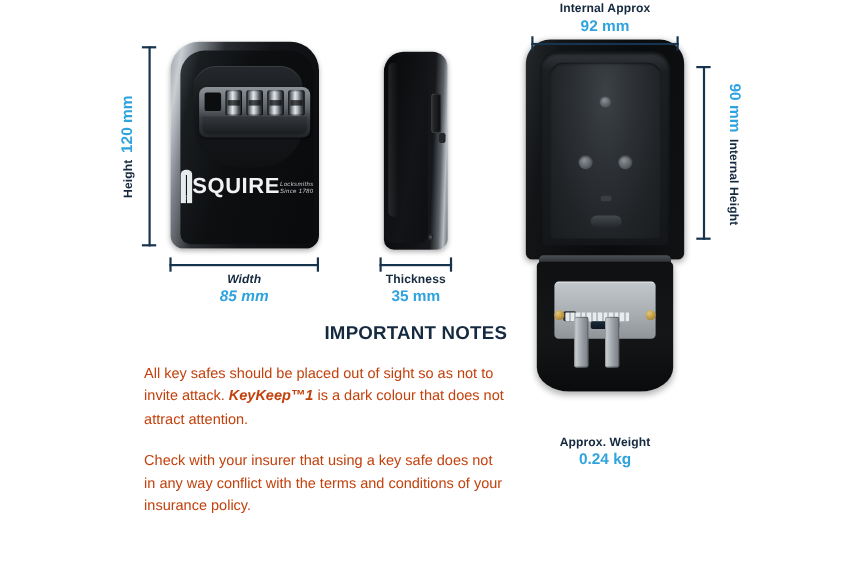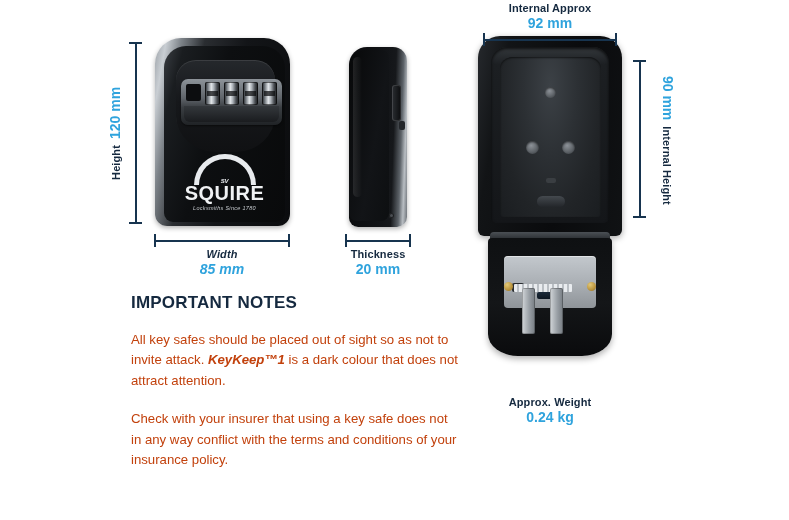--- a/index.html
+++ b/index.html
@@ -191,21 +191,21 @@
     top: 9px;
     height: 5px;
     background: rgba(10,11,13,.72);
   }
   
   .sf-logo {
     position: absolute;
     left: 0; right: 0;
     top: 108px;
     display: flex;
-    flex-direction: column;
+    flex-direction: row;
     align-items: center;
   }
   .logo-arc {
     width: 62px;
     height: 31px;
     border: 5px solid #e8ebee;
     border-bottom: none;
     border-radius: 62px 62px 0 0;
     box-sizing: border-box;
     position: relative;
@@ -452,20 +452,21 @@
     left: 131px;
     top: 293px;
     width: 330px;
   }
   .notes h2 {
     margin: 0 0 17px 0;
     font-size: 17px;
     font-weight: bold;
     letter-spacing: .2px;
     color: #15293f;
+    text-align: right;
   }
   .notes p {
     margin: 0 0 18px 0;
     font-size: 13.2px;
     line-height: 1.55;
     color: #c2410c;
   }
   .notes p:last-child { margin-bottom: 0; }
   .brandname {
     font-weight: bold;
@@ -533,21 +534,21 @@
     </div>
   </div>
 
   <div class="rule-h" style="left:345px; top:234px; width:66px;">
     <div class="bar"></div>
     <div class="cap l"></div>
     <div class="cap r"></div>
   </div>
   <div class="dim-block" style="position:absolute; left:330px; top:248px; width:96px;">
     <span class="dim-name">Thickness</span>
-    <span class="dim-value">20 mm</span>
+    <span class="dim-value">35 mm</span>
   </div>
 
   <div class="safe-open">
     <div class="so-lid">
       <div class="so-rim">
         <div class="so-inner">
           <div class="so-hole top"></div>
           <div class="so-hole midl"></div>
           <div class="so-hole midr"></div>
           <div class="so-tab"></div>

